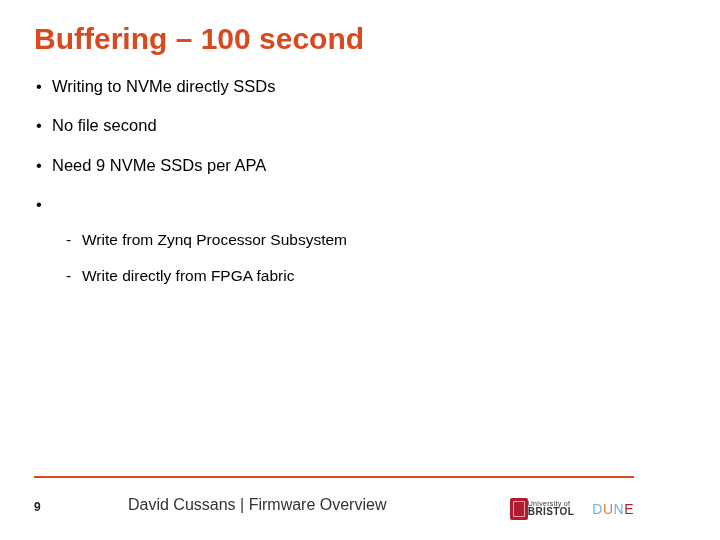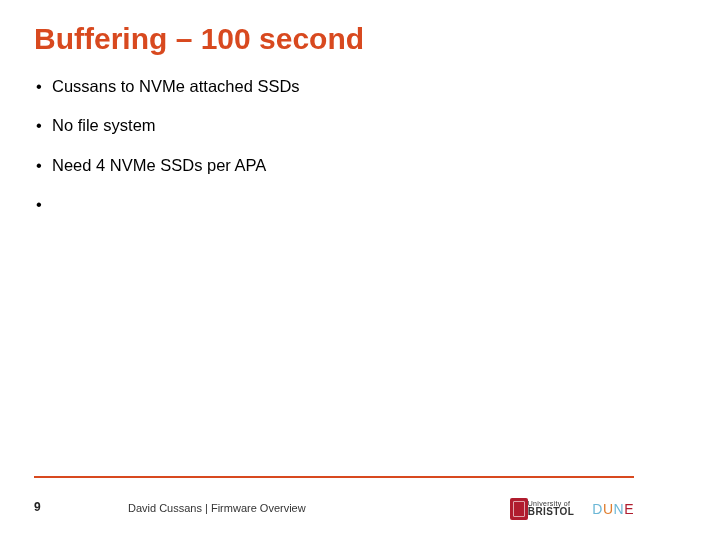--- a/index.html
+++ b/index.html
@@ -9,21 +9,21 @@
   .body { font-size: 16.5px; line-height: 1.3; }
   ul.l1 { list-style: none; padding-left: 2px; }
   ul.l1 > li { margin-bottom: 18px; }
   ul.l1 > li::before { content: "• "; color: #000; display: inline-block; width: 16px; }
   ul.l2 { list-style: none; padding-left: 30px; margin-top: 14px; }
   ul.l2 > li { margin-bottom: 16px; font-size: 15.5px; }
   ul.l2 > li::before { content: "- "; display: inline-block; width: 16px; }
   .footer { position: absolute; left: 0; right: 0; bottom: 20px; height: 36px; }
   .rule { position: absolute; left: 34px; right: 34px; top: -8px; height: 2px; background: #d8491f; }
   .pageno { position: absolute; left: 34px; bottom: 6px; font-size: 12px; color: #222; font-weight: bold; }
-  .credit { position: absolute; left: 128px; bottom: 6px; font-size: 11px; color: #333; }
+  .credit { position: absolute; left: 128px; bottom: 6px; font-size: 16px; color: #333; }
   .logos { position: absolute; right: 34px; bottom: 0; display: flex; align-items: center; gap: 18px; }
   .uob { display: flex; align-items: center; gap: 0; }
   .uob-crest { width: 18px; height: 22px; background: #b01c2e; border-radius: 2px; position: relative; }
   .uob-crest::after { content: ""; position: absolute; inset: 3px; border: 1px solid rgba(255,255,255,0.6); border-radius: 1px; }
   .uob-text { font-size: 9px; line-height: 1.05; color: #333; }
   .uob-text .u { display: block; font-size: 7px; letter-spacing: 0.3px; }
   .uob-text .b { display: block; font-weight: bold; font-size: 10px; letter-spacing: 0.4px; }
   .dune { font-size: 14px; font-weight: normal; letter-spacing: 0.5px; }
   .dune .d { color: #6bb7d6; }
   .dune .u { color: #e07b2a; }
@@ -31,26 +31,28 @@
   .dune .e { color: #b01c2e; }
 </style>
 </head>
 <body>
 
 <div class="slide">
   <div class="title">Buffering – 100 second</div>
 
   <div class="body">
     <ul class="l1">
-      <li><span>Cussans to NVMe attached SSDs</span></li>
-      <li><span>No file system</span>
+      <li><span>Writing to NVMe directly SSDs</span></li>
+      <li><span>No file second</span>
       </li>
-      <li><span>Need 4 NVMe SSDs per APA</span></li>
+      <li><span>Need 9 NVMe SSDs per APA</span></li>
       <li>
         <ul class="l2">
+          <li><span>Write from Zynq Processor Subsystem</span></li>
+          <li><span>Write directly from FPGA fabric</span></li>
         </ul>
       </li>
     </ul>
   </div>
 
   <div class="footer">
     <div class="rule"></div>
     <div class="pageno">9</div>
     <div class="credit">David Cussans | Firmware Overview</div>
     <div class="logos">

